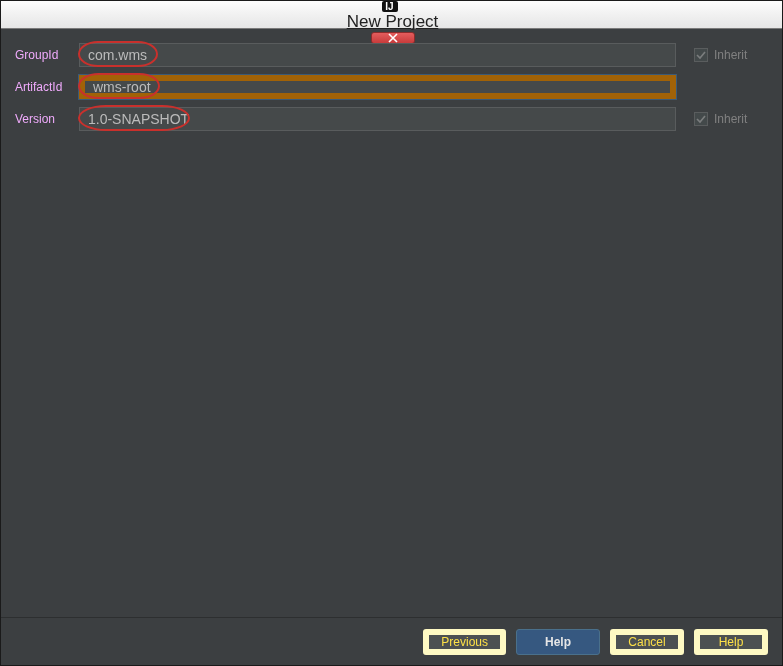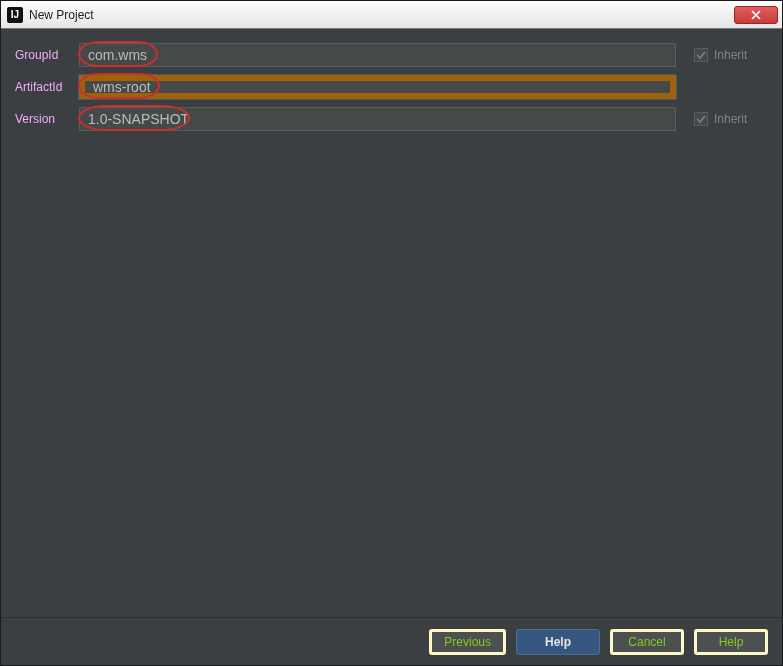--- a/index.html
+++ b/index.html
@@ -12,35 +12,37 @@
     border: 1px solid #1a1a1a;
     display: flex; flex-direction: column;
   }
 
   .titlebar {
     height: 28px;
     background: linear-gradient(to bottom, #fdfdfd 0%, #f2f2f2 45%, #e6e6e6 100%);
     border-bottom: 1px solid #7a7a7a;
     display: flex; align-items: center;
     padding: 0 4px 0 6px;
+    flex-direction: column;
   }
   .titlebar .app-icon {
     width: 16px; height: 16px;
     background: #111;
     color: #fff;
     font-weight: bold;
     font-size: 10px;
     display: flex; align-items: center; justify-content: center;
     border-radius: 2px;
     margin-right: 6px;
   }
   .titlebar .title-text {
     color: #222;
-    font-size: 12px;
+    font-size: 17px;
     flex: 1;
+    text-decoration: underline;
   }
   .titlebar .close-btn {
     width: 44px; height: 18px;
     background: linear-gradient(to bottom, #e45d5d, #c83b3b);
     border: 1px solid #8b2b2b;
     border-radius: 3px;
     display: flex; align-items: center; justify-content: center;
     cursor: pointer;
   }
   .titlebar .close-btn svg { width: 10px; height: 10px; }
@@ -119,22 +121,22 @@
     align-items: center;
     justify-content: flex-end;
     padding: 0 14px;
     gap: 10px;
     background: #3c3f41;
   }
   .btn {
     min-width: 74px;
     height: 26px;
     background: #4c5052;
-    border: 3px solid #fef9c3;
-    color: #84cc16;
+    border: 6px solid #fef9c3;
+    color: #fde047;
     font-size: 12px;
     cursor: pointer;
     border-radius: 3px;
     padding: 0 12px;
     font-family: inherit;
   }
   .btn.primary {
     background: #365880;
     border: 1px solid #4a708b;
     color: #e6e6e6;

